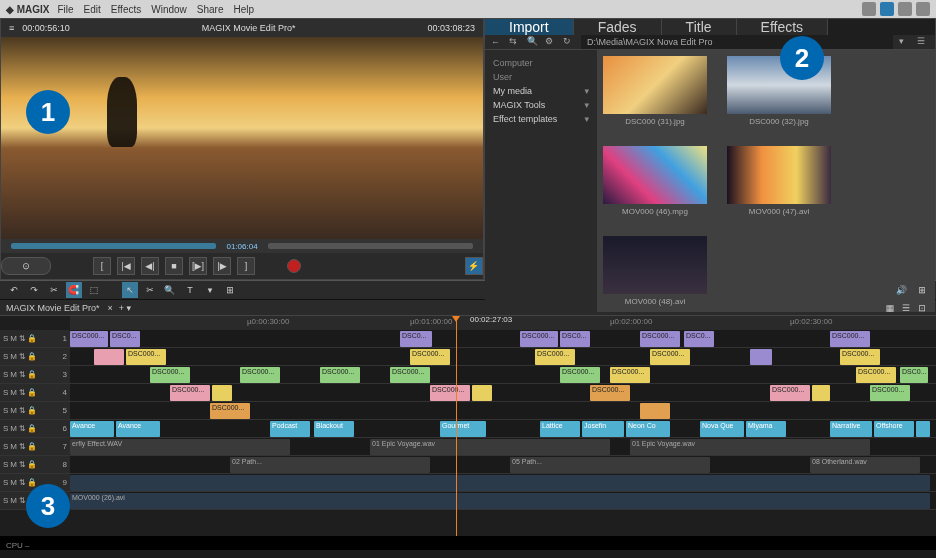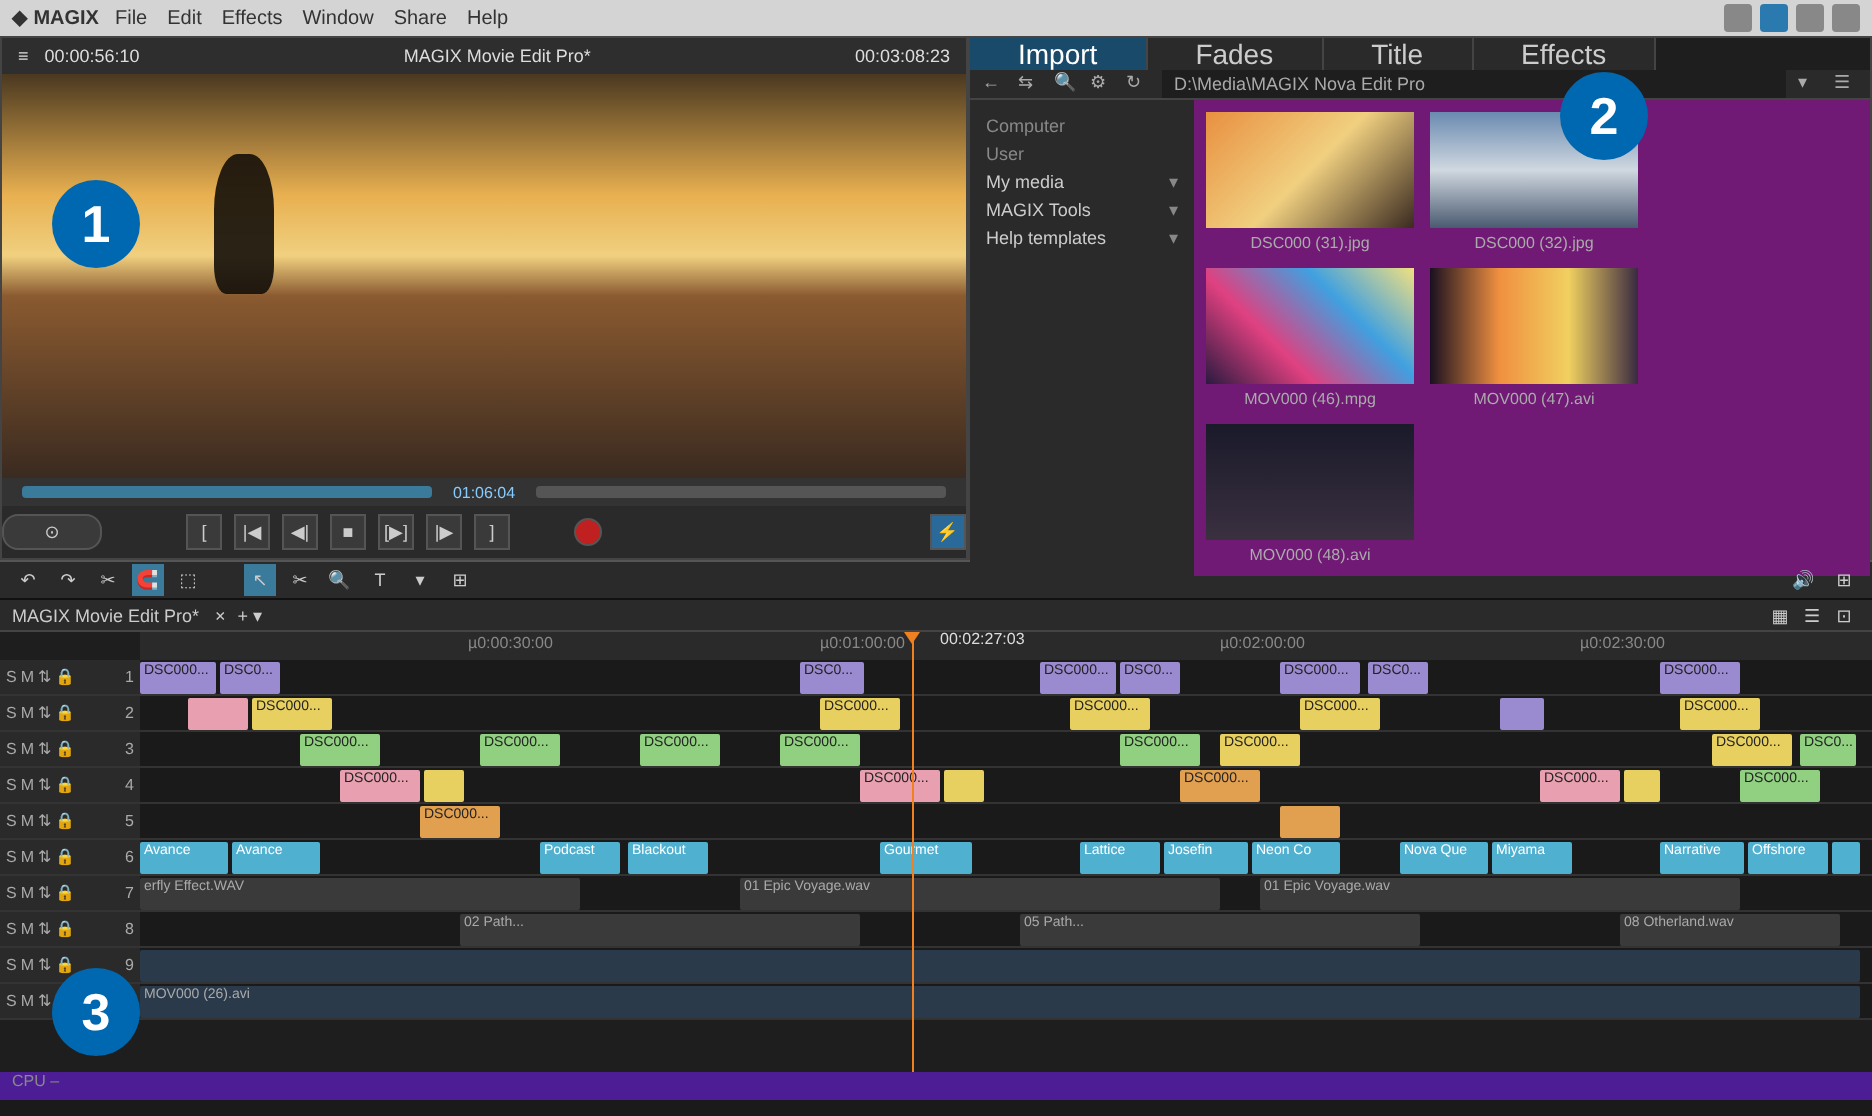--- a/index.html
+++ b/index.html
@@ -26,21 +26,21 @@
 .tabs{height:28px;background:#1e1e1e;display:flex;}
 .tab{padding:0 24px;display:flex;align-items:center;font-size:14px;background:#2a2a2a;border-right:1px solid #444;cursor:pointer;}
 .tab.active{background:#1a4a6a;color:#fff;}
 .mtool{height:20px;background:#2a2a2a;display:flex;align-items:center;padding:0 6px;gap:6px;border-bottom:1px solid #444;}
 .mtool .ic{width:12px;height:12px;color:#aaa;cursor:pointer;}
 .mtool .path{flex:1;background:#1e1e1e;padding:2px 6px;font-size:9px;color:#aaa;}
 .mbody{flex:1;display:flex;}
 .tree{width:112px;background:#2a2a2a;padding:6px 4px;font-size:9px;}
 .tree .ti{padding:2px 4px;color:#ccc;display:flex;justify-content:space-between;cursor:pointer;}
 .tree .ti span:last-child{color:#888;}
-.thumbs{flex:1;background:#701a75;padding:6px;display:flex;flex-wrap:wrap;gap:8px;align-content:flex-start;overflow:hidden;align-items:flex-end;}
+.thumbs{flex:1;background:#404040;padding:6px;display:flex;flex-wrap:wrap;gap:20px;align-content:flex-start;overflow:hidden;align-items:flex-end;}
 .thumb{width:104px;display:flex;flex-direction:column;align-items:center;gap:3px;}
 .thumb .img{width:104px;height:58px;}
 .t1{background:linear-gradient(135deg,#e89040,#f0d080,#3a2a20);}
 .t2{background:linear-gradient(to bottom,#6a8ab0,#d0d8e0,#4a5a70);}
 .t3{background:linear-gradient(to bottom,#e0a060,#d08040,#3a2a30);}
 .t4{background:linear-gradient(45deg,#2a1a40,#e04080,#40a0e0,#f0e080);}
 .t5{background:linear-gradient(to right,#1a1020,#f09040,#f0d060,#3a2a40);}
 .t6{background:linear-gradient(to bottom,#1a1a2a,#3a3040);}
 .thumb .cap{font-size:8px;color:#aaa;}
 .toolbar{height:20px;background:#2a2a2a;border-top:1px solid #555;border-bottom:1px solid #111;display:flex;align-items:center;padding:0 6px;gap:4px;}
@@ -60,21 +60,21 @@
 .clip{position:absolute;top:1px;height:16px;border-radius:1px;font-size:7px;padding:1px 2px;overflow:hidden;color:#222;}
 .c-purple{background:#9a8ad0;}
 .c-yellow{background:#e8d060;}
 .c-green{background:#90d080;}
 .c-pink{background:#e8a0b0;}
 .c-orange{background:#e0a050;}
 .c-cyan{background:#50b0d0;color:#fff;}
 .c-audio{background:#3a3a3a;color:#aaa;}
 .c-audio2{background:#2a3a4a;color:#aaa;}
 .callout{position:absolute;width:44px;height:44px;background:#0068b0;border-radius:50%;display:flex;align-items:center;justify-content:center;color:#fff;font-size:26px;font-weight:bold;z-index:20;}
-.footer{height:14px;background:#4c1d95;font-size:8px;color:#888;padding:0 6px;display:flex;align-items:flex-start;}
+.footer{height:14px;background:#000000;font-size:8px;color:#888;padding:0 6px;display:flex;align-items:flex-end;}
 </style>
 </head>
 <body>
 
 <div class="menubar">
   <div class="brand">◆ <span>MAGIX</span></div>
   <span class="mitem">File</span>
   <span class="mitem">Edit</span>
   <span class="mitem">Effects</span>
   <span class="mitem">Window</span>
@@ -147,21 +147,21 @@
           </div>
         <div class="ti">
             <span>My media</span>
             <span>▾</span>
           </div>
         <div class="ti">
             <span>MAGIX Tools</span>
             <span>▾</span>
           </div>
         <div class="ti">
-            <span>Help templates</span>
+            <span>Effect templates</span>
             <span>▾</span>
           </div>
       </div>
       <div class="thumbs">
         <div class="thumb">
             <div class="img t1"></div>
             <div class="cap">DSC000 (31).jpg</div>
           </div>
         <div class="thumb">
             <div class="img t2"></div>
@@ -207,21 +207,21 @@
   <span>×</span>
   <span style="margin-left:6px">+ ▾</span>
   <div style="flex:1"></div>
   <span class="tbtn">▦</span>
   <span class="tbtn">☰</span>
   <span class="tbtn">⊡</span>
 </div>
 
 <div class="timeline">
   <div class="ruler">
-    <span class="mk" style="left:164px">µ0:00:30:00</span>
+    <span class="mk" style="left:177px">µ0:00:30:00</span>
     <span class="mk" style="left:340px">µ0:01:00:00</span>
     <span class="mk" style="left:400px;color:#ddd;top:-1px;">00:02:27:03</span>
     <span class="mk" style="left:540px">µ0:02:00:00</span>
     <span class="mk" style="left:720px">µ0:02:30:00</span>
   </div>
   <div class="playhead"></div>
   <div id="tracks">
       <div class="track">
         <div class="thead">
           <span>S</span>

